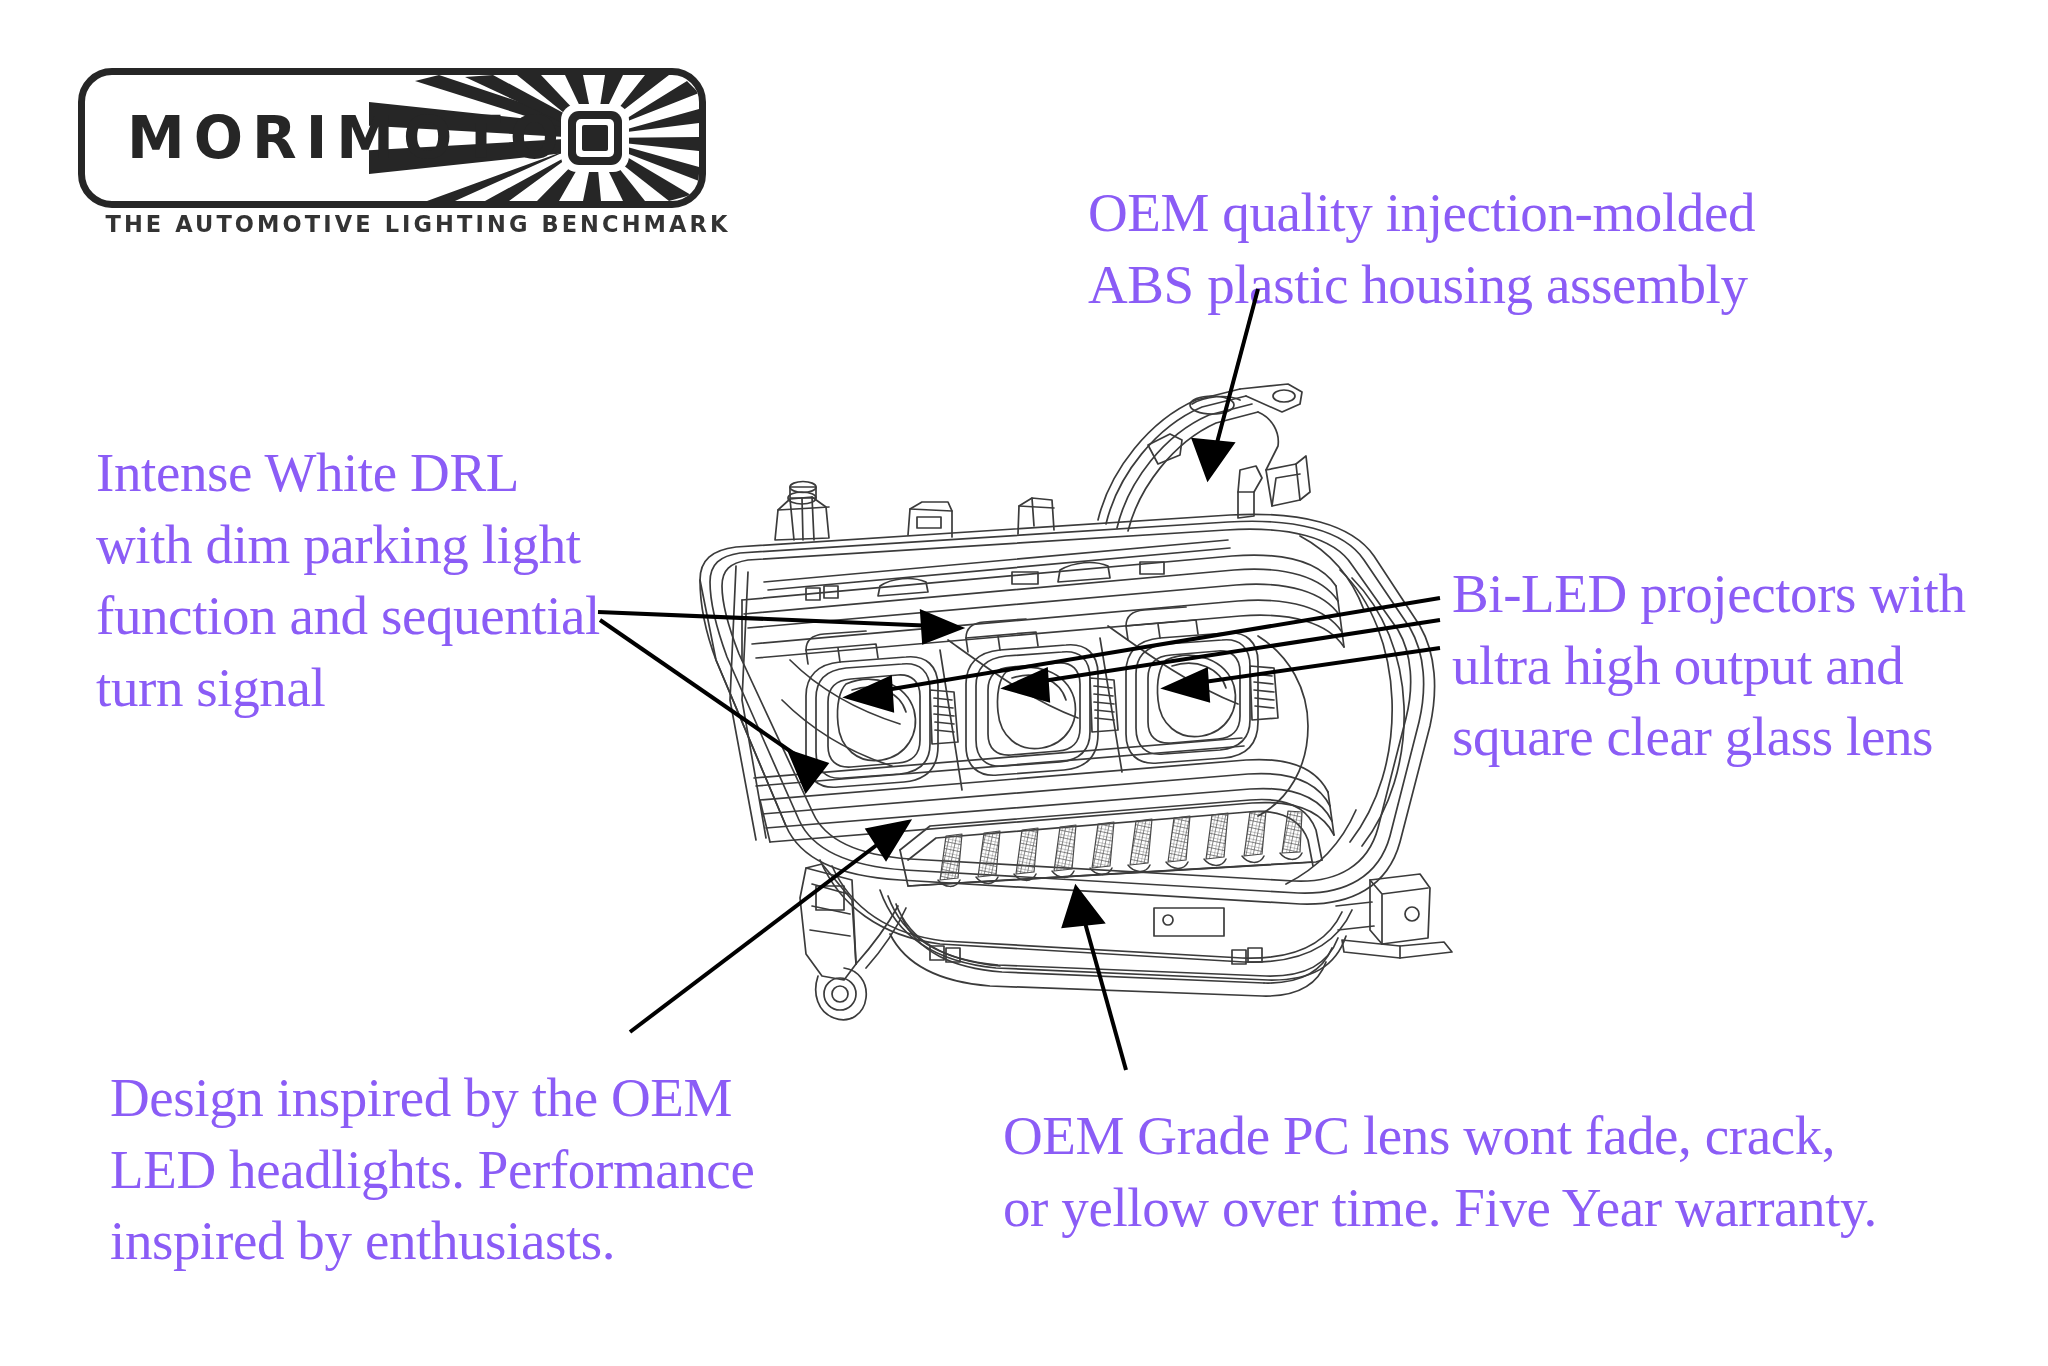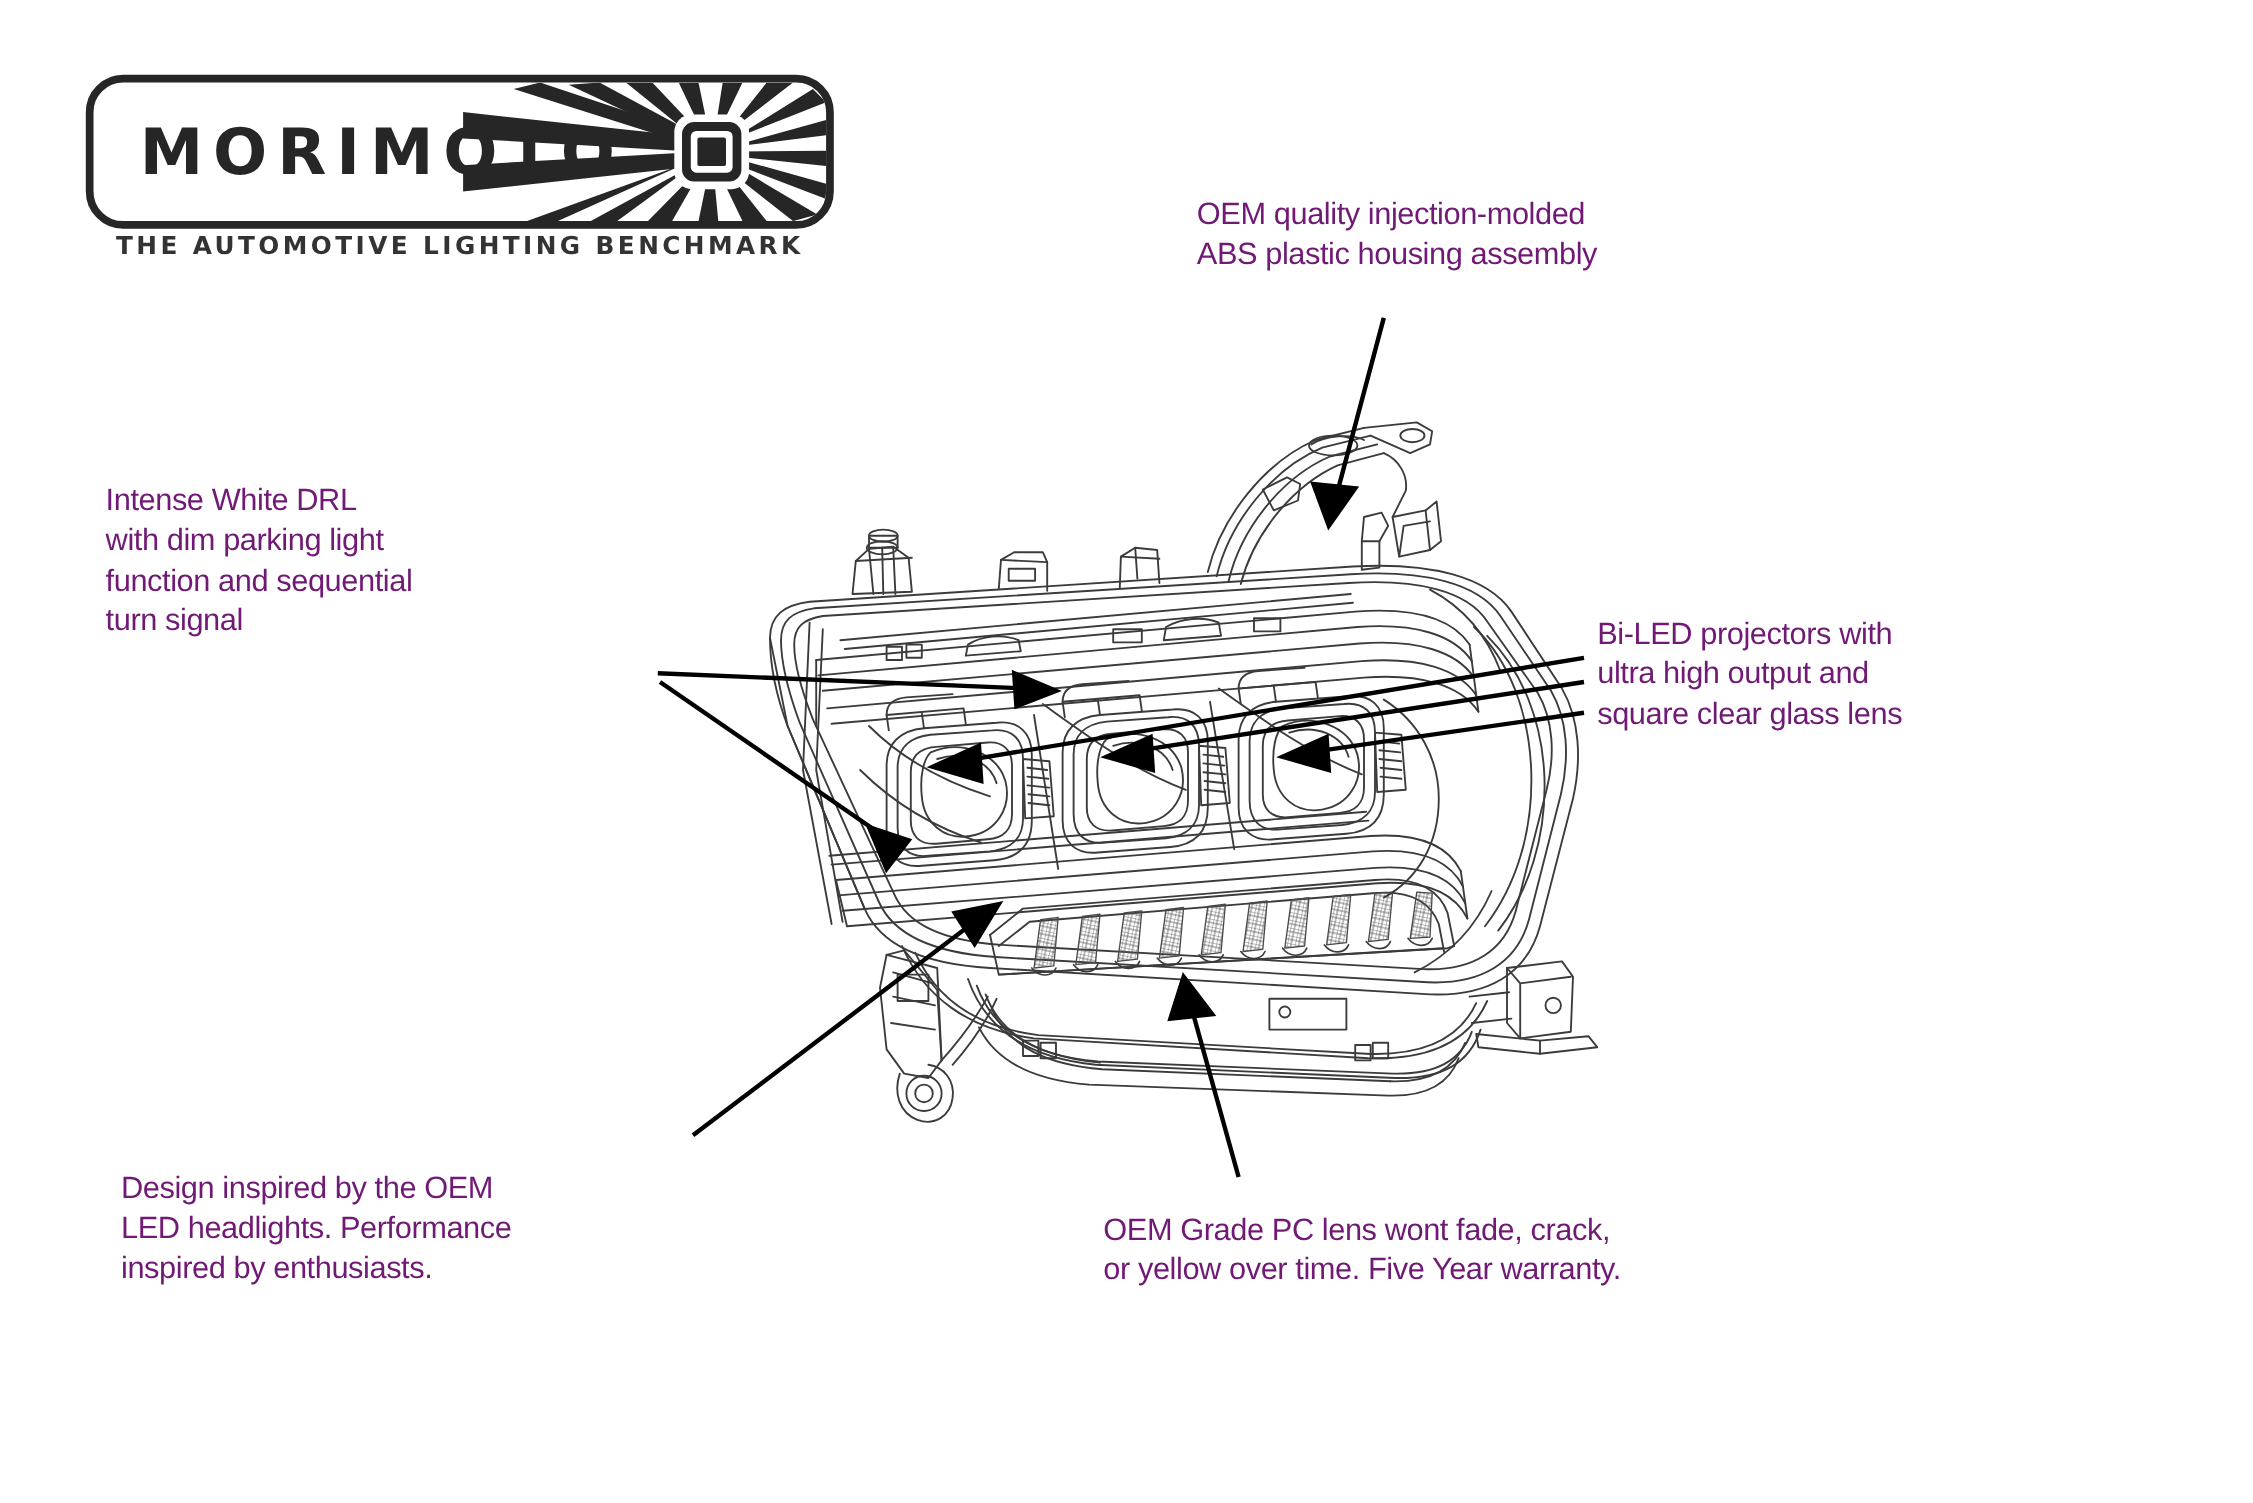--- a/index.html
+++ b/index.html
@@ -18,21 +18,21 @@
 
   
   #logo-block {
     position: absolute;
     left: 78px;
     top: 68px;
     width: 690px;
   }
   #logo-badge {
     position: relative;
-    width: 680px;
+    width: 628px;
     height: 140px;
     border: 7px solid #262626;
     border-radius: 34px;
     box-sizing: border-box;
     background: #ffffff;
     overflow: hidden;
   }
   #logo-wordmark {
     position: absolute;
     left: 42px;
@@ -63,24 +63,24 @@
     letter-spacing: 3.1px;
     color: #333333;
     text-align: center;
     width: 680px;
     white-space: nowrap;
   }
 
   
   .annot {
     position: absolute;
-    font-family: Liberation Sans, sans-serif;
-    font-size: 28px;
+    font-family: Liberation Serif, serif;
+    font-size: 55px;
     line-height: 1.30;
-    color: #701a75;
+    color: #8b5cf6;
     white-space: pre-line;
     letter-spacing: -0.4px;
   }
   #annot-housing   { left: 1088px; top: 177px; }
   #annot-drl       { left: 96px;   top: 437px; }
   #annot-projector { left: 1452px; top: 558px; }
   #annot-design    { left: 110px;  top: 1062px; }
   #annot-lens      { left: 1003px; top: 1100px; }
 
   

